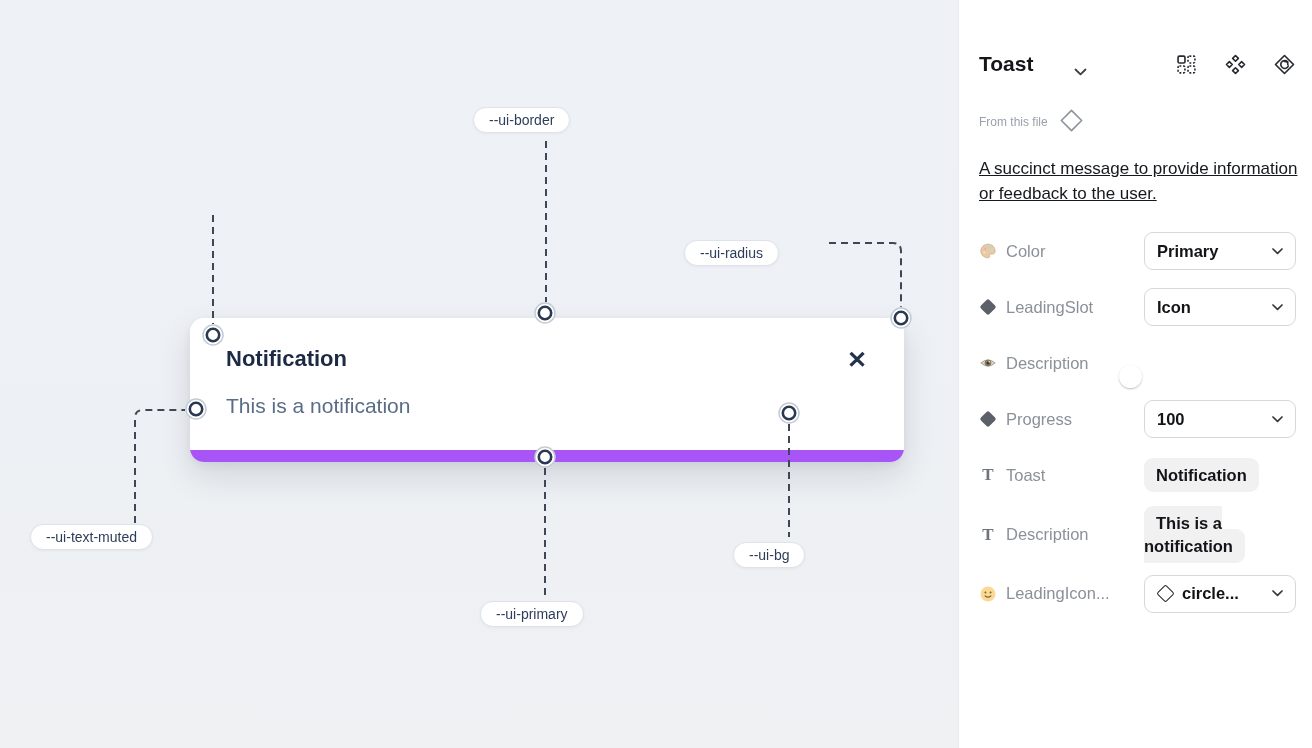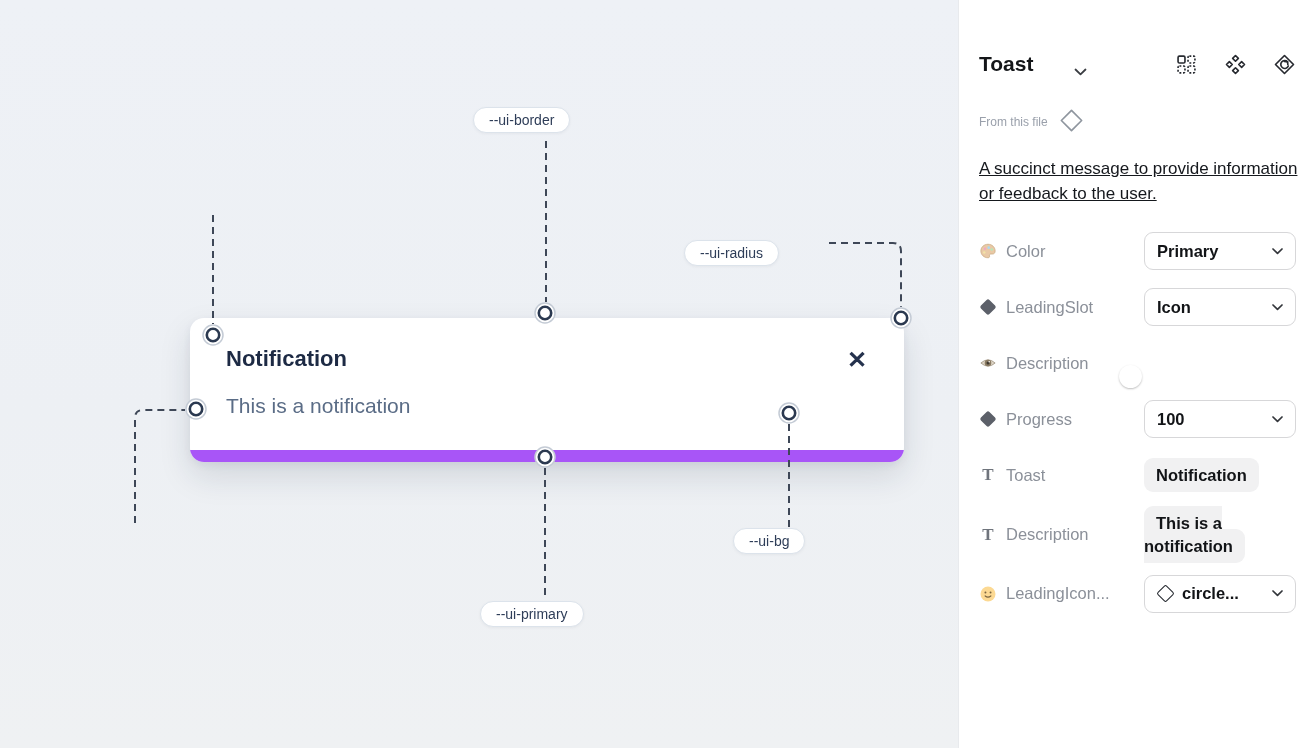--- a/index.html
+++ b/index.html
@@ -105,22 +105,23 @@
           </g>
         <g>
             <circle cx="789" cy="413" r="10" fill="#fff" stroke="#c4cbd5" stroke-width="1.5"></circle>
             <circle cx="789" cy="413" r="6.2" fill="#fff" stroke="#2b3950" stroke-width="2.6"></circle>
           </g>
       </g>
     </svg>
 
     <div class="var-label" style="left:473px; top:107px;">--ui-border</div>
     <div class="var-label" style="left:684px; top:240px;">--ui-radius</div>
+    <div class="var-label" style="left:30px;  top:524px;">--ui-text-muted</div>
     <div class="var-label" style="left:480px; top:601px;">--ui-primary</div>
-    <div class="var-label" style="left:733px; top:528px;">--ui-bg</div>
+    <div class="var-label" style="left:733px; top:542px;">--ui-bg</div>
   </div>
 
   <div class="panel">
 
     <div class="panel-header">
       <span class="panel-title">Toast</span>
       <span class="title-chevron">
         <svg width="13" height="8" viewBox="0 0 13 8">
             <polyline points="1.5,1.5 6.5,6.3 11.5,1.5" fill="none" stroke="#3a3d42" stroke-width="1.8" stroke-linecap="round" stroke-linejoin="round"></polyline>
           </svg>

